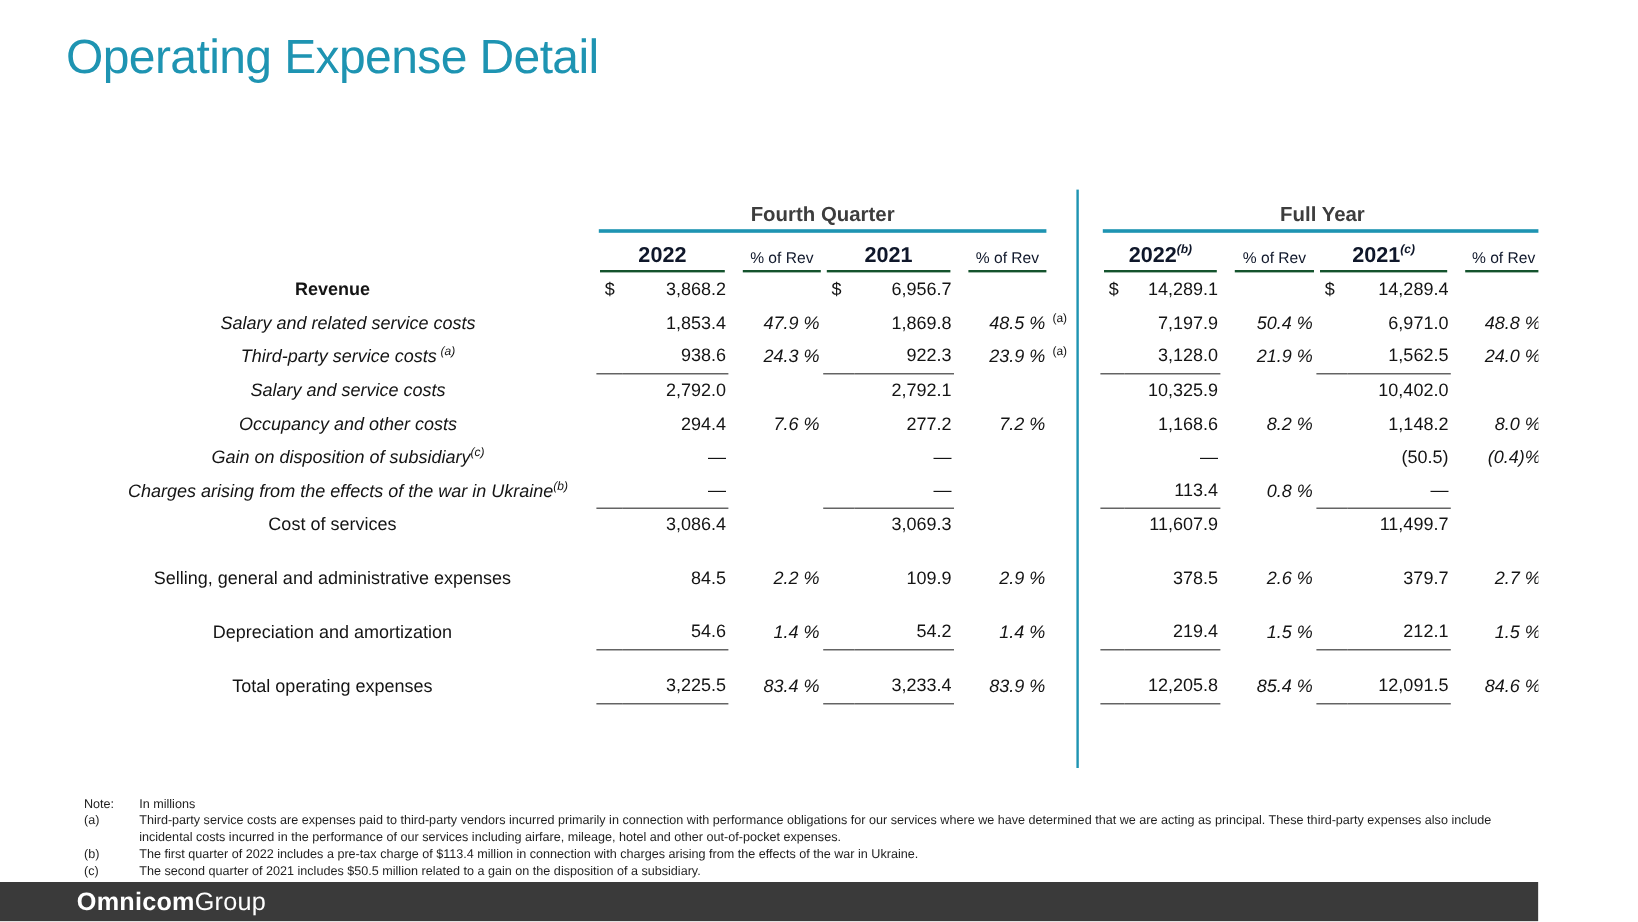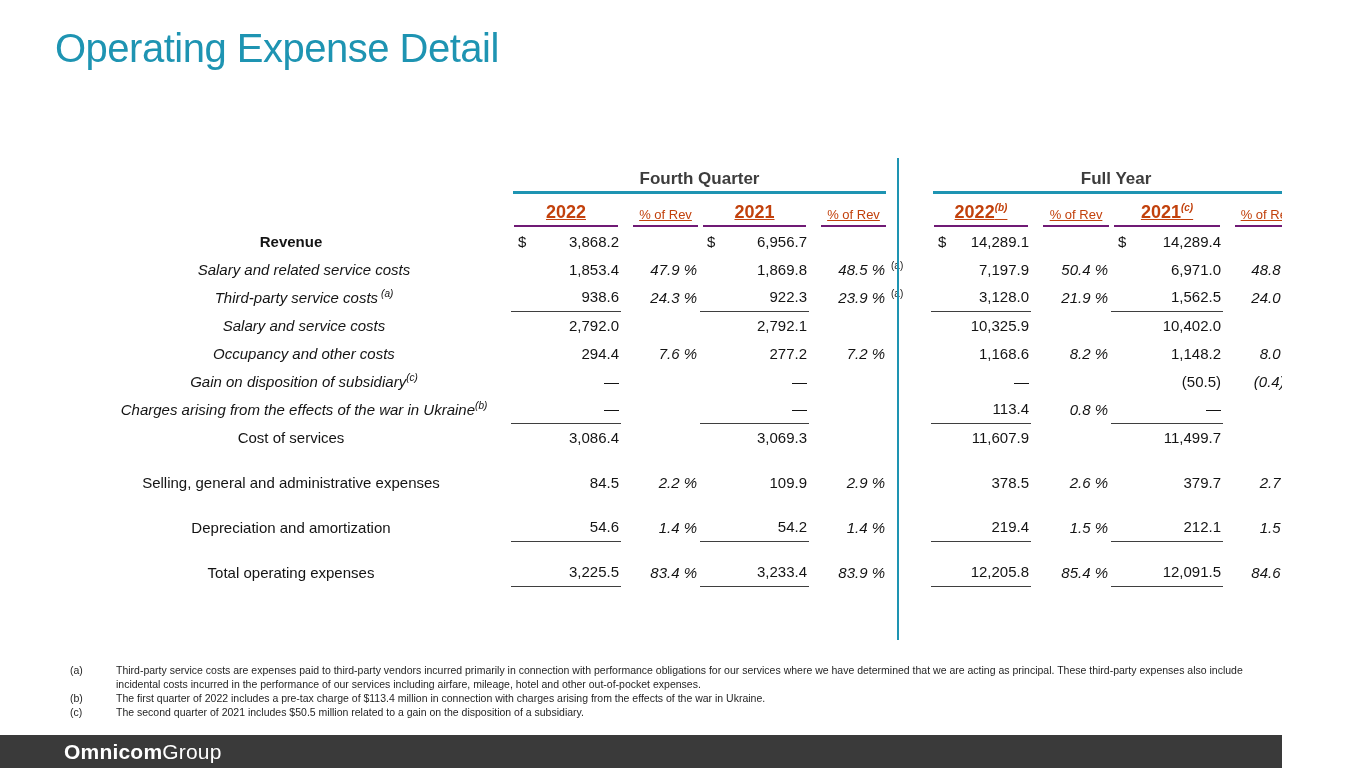--- a/index.html
+++ b/index.html
@@ -15,35 +15,35 @@
   .title {
     position: absolute;
     left: 55px;
     top: 26px;
     font-size: 40px;
     font-weight: 400;
     letter-spacing: -0.5px;
     color: #1e94b2;
   }
   
-  .tbl-wrap { position: absolute; left: 69px; top: 168px; }
+  .tbl-wrap { position: absolute; left: 55px; top: 168px; }
   table { border-collapse: collapse; table-layout: fixed; width: 1232px; }
   th, td { padding: 0; font-weight: normal; white-space: nowrap; }
   thead th { vertical-align: bottom; }
   .grp-row th { height: 26px; }
   .grp-inner {
     font-size: 17px; font-weight: bold; color: #3d3d3d;
     text-align: center; border-bottom: 3px solid #1e94b2;
     padding-bottom: 2px; margin: 0 2px;
   }
   .col-row th { height: 33px; }
   .col-u {
-    border-bottom: 2px solid #701a75; text-align: center;
+    border-bottom: 2px solid #14532d; text-align: center;
     padding-bottom: 2px; margin: 0 3px;
-    font-size: 18px; font-weight: bold; color: #c2410c; text-decoration: underline;
+    font-size: 18px; font-weight: bold; color: #0f172a;
   }
   .col-u sup { font-size: 10px; font-weight: bold; font-style: italic; vertical-align: super; }
   .col-u.pct { font-size: 13px; font-weight: normal; margin: 0 2px 0 12px; padding-bottom: 3px; }
   tbody td { height: 28px; font-size: 15px; color: #141414; vertical-align: middle; }
   tr.spacer td { height: 17px; }
   td.label { text-align: center; padding-left: 2px; overflow: visible; }
   td.label.indent { padding-left: 28px; }
   td.label.bold { font-weight: bold; }
   td.label.italic { font-style: italic; }
   td.label sup { font-size: 10px; vertical-align: super; font-style: italic; }
@@ -336,20 +336,24 @@
             <td class="p"><span>84.6 %</span></td>
           </tr>
         </tbody>
     </table>
   </div>
 
   <div class="vdiv"></div>
 
   <div class="footnotes">
     <div class="fn">
+      <span>Note:</span>
+      <span>In millions</span>
+    </div>
+    <div class="fn">
       <span>(a)</span>
       <span>Third-party service costs are expenses paid to third-party vendors incurred primarily in connection with performance obligations for our services where we have determined that we are acting as principal. These third-party expenses also include incidental costs incurred in the performance of our services including airfare, mileage, hotel and other out-of-pocket expenses.</span>
     </div>
     <div class="fn">
       <span>(b)</span>
       <span>The first quarter of 2022 includes a pre-tax charge of $113.4 million in connection with charges arising from the effects of the war in Ukraine.</span>
     </div>
     <div class="fn">
       <span>(c)</span>
       <span>The second quarter of 2021 includes $50.5 million related to a gain on the disposition of a subsidiary.</span>

